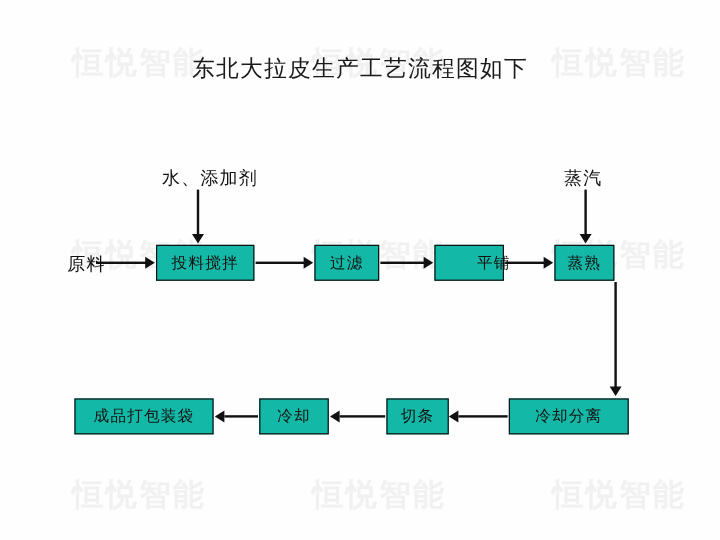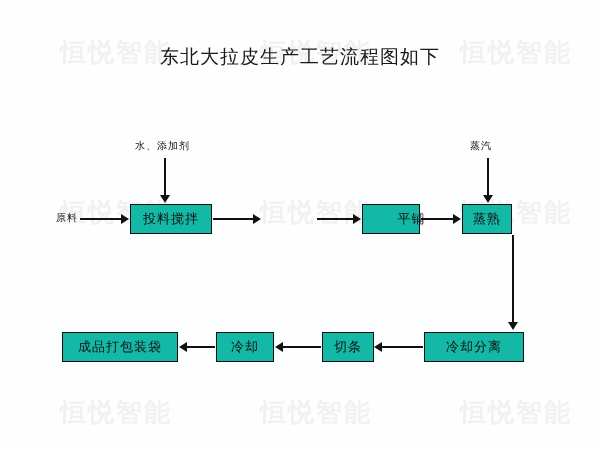--- a/index.html
+++ b/index.html
@@ -57,21 +57,21 @@
     align-items: center;
     justify-content: center;
     font-size: 13px;
     color: #111;
     font-family: "DejaVu Sans", sans-serif;
     letter-spacing: 1px;
     white-space: nowrap;
   }
   .plain-label {
     position: absolute;
-    font-size: 10px;
+    font-size: 15px;
     color: #111;
     font-family: "DejaVu Sans", sans-serif;
     letter-spacing: 1px;
     white-space: nowrap;
   }
   .arrow-h, .arrow-v {
     position: absolute;
     background: #111;
   }
   .arrow-h { height: 1.5px; }
@@ -121,20 +121,21 @@
   <div class="title">东北大拉皮生产工艺流程图如下</div>
 
   <div class="plain-label" style="left:56px; top:211px;">原料</div>
 
   <div class="plain-label" style="left:135px; top:139px;">水、添加剂</div>
 
   <div class="plain-label" style="left:470px; top:139px;">蒸汽</div>
 
   <div class="node" style="left:130px; top:204px; width:82px; height:30px;">投料搅拌</div>
 
+  <div class="node" style="left:262px; top:204px; width:54px; height:30px;">过滤</div>
 
   <div class="node" style="left:362px; top:204px; width:58px; height:30px;padding-left:41px;">平铺</div>
 
   <div class="node" style="left:462px; top:204px; width:50px; height:30px;">蒸熟</div>
 
   <div class="node" style="left:424px; top:332px; width:100px; height:30px;">冷却分离</div>
 
   <div class="node" style="left:322px; top:332px; width:52px; height:30px;">切条</div>
 
   <div class="node" style="left:62px; top:332px; width:116px; height:30px;">成品打包装袋</div>

